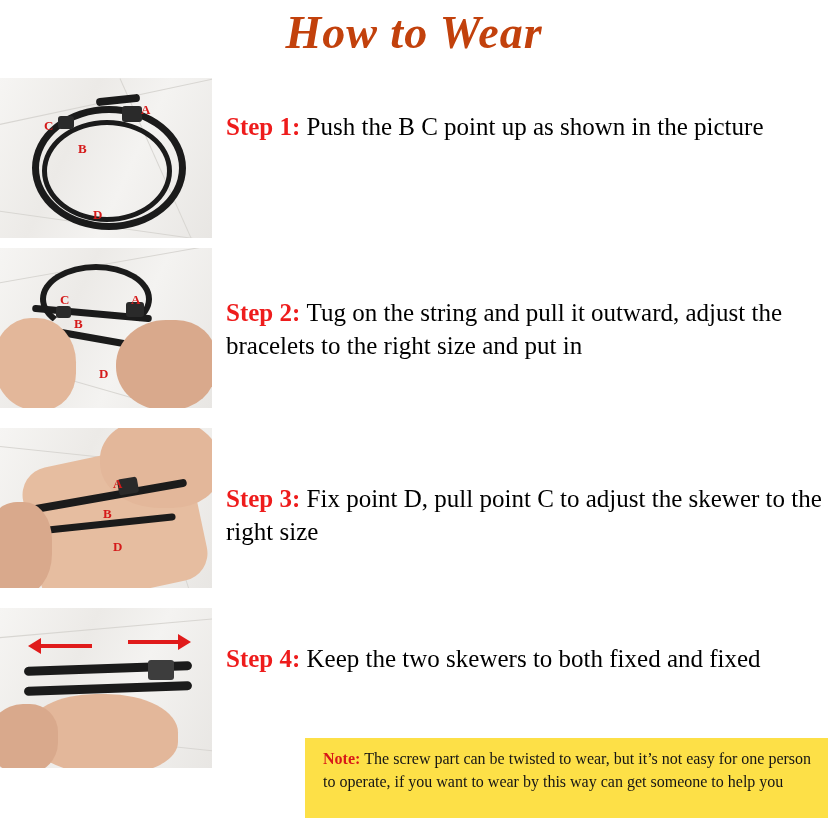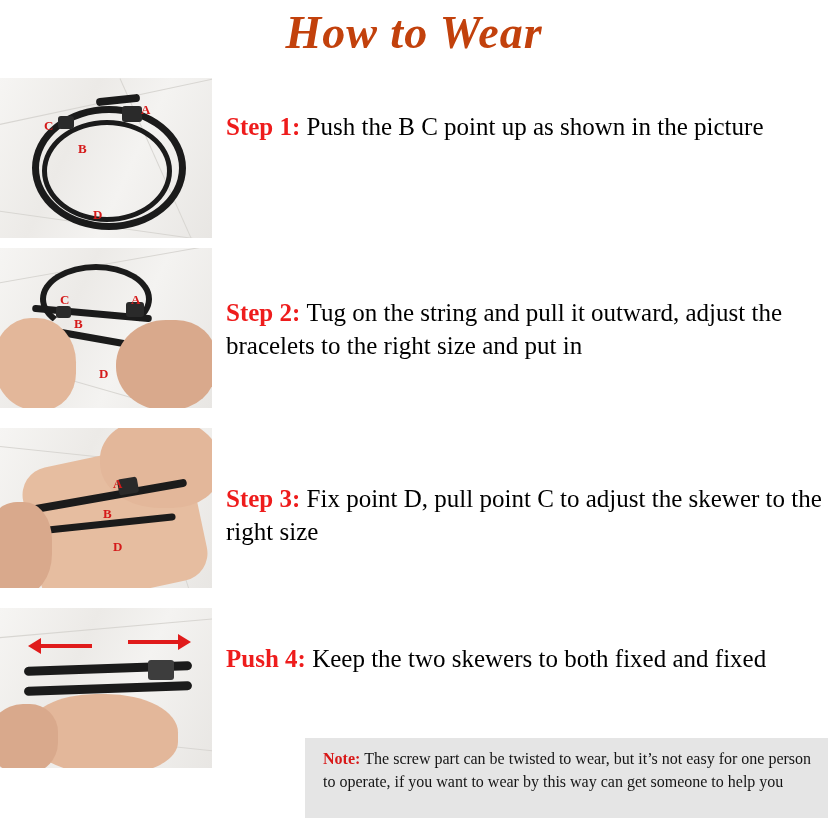--- a/index.html
+++ b/index.html
@@ -136,21 +136,21 @@
     border-left: 13px solid #e01b1b;
   }
 
   
   .note {
     position: absolute;
     left: 305px;
     top: 738px;
     width: 523px;
     height: 80px;
-    background: #e5e5e5;
+    background: #fde047;
     padding: 10px 5px 0 18px;
     box-sizing: border-box;
     font-size: 16px;
     line-height: 1.42;
     color: #151515;
   }
   .note-label {
     color: #d81818;
     font-weight: bold;
   }
@@ -241,21 +241,21 @@
         <div class="arrow-line" style="left:128px; top:32px; width:52px;"></div>
         <div class="arrow-head right" style="left:178px; top:26px;"></div>
         <div class="rope-thin" style="left:24px; top:56px; width:168px; height:9px; border-radius:20px; transform:rotate(-2deg);"></div>
         <div class="rope-thin" style="left:24px; top:76px; width:168px; height:9px; border-radius:20px; transform:rotate(-2deg);"></div>
         <div class="clasp" style="left:148px; top:52px; width:26px; height:20px; background:#3d3d3d;"></div>
         <div class="hand" style="left:28px; top:86px; width:150px; height:80px;"></div>
         <div class="hand2" style="left:-12px; top:96px; width:70px; height:70px;"></div>
       </div>
     </div>
     <div class="step-text" style="top:34px;">
-      <span class="step-label">Push 4: </span>
+      <span class="step-label">Step 4: </span>
       <span class="step-body">Keep the two skewers to both fixed and fixed</span>
     </div>
   </div>
 
   <div class="note">
     <span class="note-label">Note: </span>
     <span>The screw part can be twisted to wear, but it’s not easy for one person to operate, if you want to wear by this way can get someone to help you</span>
   </div>
 
 </div>

